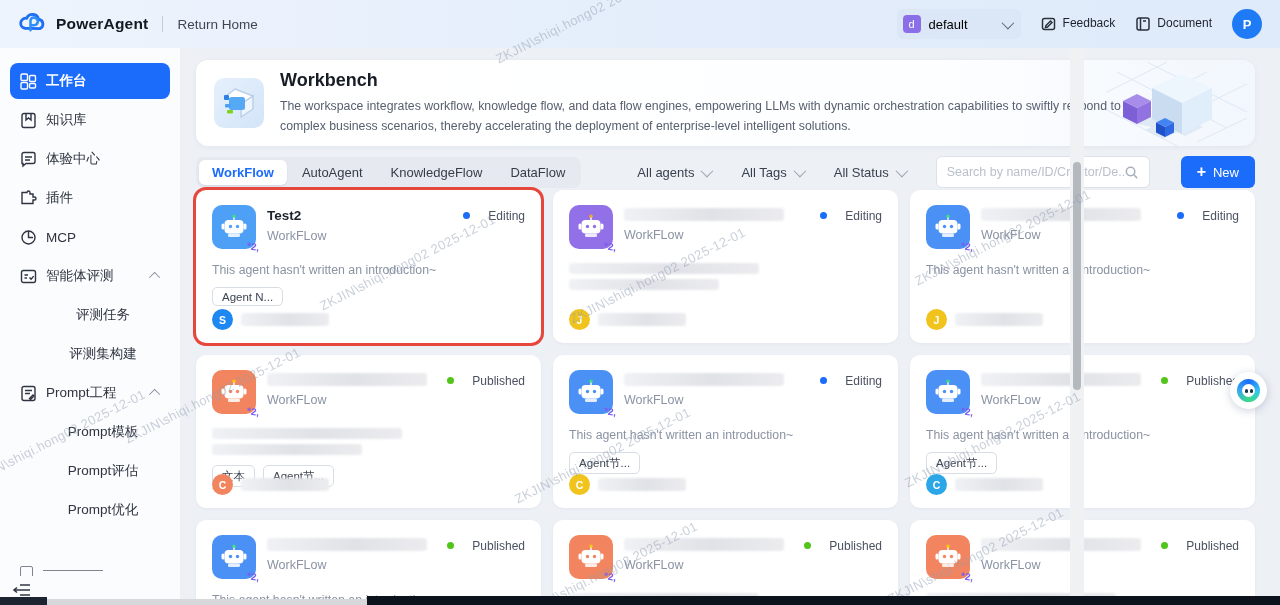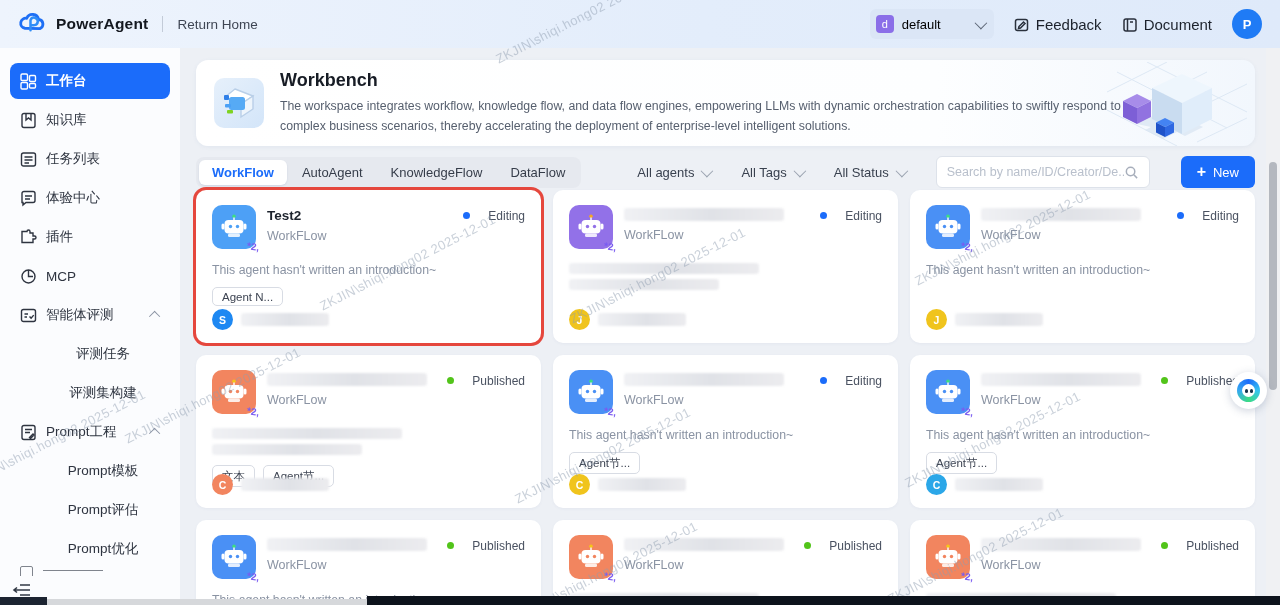--- a/index.html
+++ b/index.html
@@ -1,35 +1,35 @@
 <!DOCTYPE html>
 <html><head>
 <meta charset="utf-8">
 <style>
   * { margin:0; padding:0; box-sizing:border-box; }
   html,body { width:1280px; height:605px; overflow:hidden; font-family:"Liberation Sans", sans-serif; background:#edf0f5; }
-  #app { position:relative; width:1280px; height:605px; }
+  #app { position:relative; width:1084px; height:605px; }
 
   
   .navbar { position:absolute; left:0; top:0; width:1280px; height:48px; z-index:20;
     background:linear-gradient(90deg,#eef4fd 0%,#e3edfb 55%,#dfeafa 100%);
     display:flex; align-items:center; padding:0 18px; }
   .brand { display:flex; align-items:center; gap:8px; }
   .brand-name { font-size:15.5px; font-weight:bold; color:#14181f; letter-spacing:.2px; }
   .nav-divider { width:1px; height:16px; background:#c3cbd8; margin:0 14px; }
   .return-home { font-size:13.5px; color:#3f4654; }
   .nav-menu { display:flex; align-items:center; gap:30px; margin-left:200px; }
   .nav-item { font-size:13.5px; color:#272d38; cursor:pointer; padding:6px 12px; border-radius:6px; white-space:nowrap; }
   .nav-item.active { background:#ffffff; color:#1b6cfa; font-weight:bold; box-shadow:0 1px 3px rgba(30,80,180,.12); }
   .nav-right { margin-left:auto; display:flex; align-items:center; gap:20px; }
   .ws-pill { display:flex; align-items:center; gap:8px; background:#dbe6f6; border-radius:6px; height:30px; padding:0 10px 0 6px; cursor:pointer; }
   .ws-avatar { width:18px; height:18px; border-radius:4px; background:#8b6fe8; color:#fff; font-size:11px; display:flex; align-items:center; justify-content:center; }
   .ws-label { font-size:13px; color:#000000; margin-right:26px; }
   .chev { width:9px; height:9px; border-right:1.5px solid #5c6575; border-bottom:1.5px solid #5c6575; transform:rotate(45deg) translateY(-2px); }
-  .nav-link { display:flex; align-items:flex-end; gap:6px; font-size:15px; color:#1c222c; cursor:pointer; }
+  .nav-link { display:flex; align-items:flex-start; gap:6px; font-size:12px; color:#1c222c; cursor:pointer; }
   .nav-link svg { width:16px; height:16px; stroke:#2a313d; fill:none; stroke-width:1.5; }
   .user-avatar { width:30px; height:30px; border-radius:50%; background:#1f7bf5; color:#fff; font-size:13px; font-weight:bold; display:flex; align-items:center; justify-content:center; cursor:pointer; }
 
   
   .sidebar { position:absolute; left:0; top:48px; width:180px; height:557px; background:#fbfcfe; z-index:10; padding-top:12px; }
   .side-item { display:flex; align-items:center; gap:9px; height:36px; margin:3px 10px 0 10px; padding:0 10px; border-radius:8px; font-size:13.5px; color:#2e3440; cursor:pointer; }
   .side-item .sicon { width:17px; height:17px; flex:0 0 17px; }
   .side-item .sicon svg { width:17px; height:17px; stroke:currentColor; fill:none; stroke-width:1.4; }
   .side-item.active { background:#1b6cfa; color:#fff; font-weight:bold; }
   .side-item.sub { padding-left:36px;justify-content:center; }
@@ -159,27 +159,20 @@
         </div>
         <div class="side-item">
           <span class="sicon"><svg viewBox="0 0 17 17">
               <rect x="2" y="1.5" width="13" height="14" rx="2"></rect>
               <path d="M6,1.5 L6,8 L8.5,6 L11,8 L11,1.5"></path>
             </svg></span>
           <span>知识库</span>
         </div>
         <div class="side-item">
           <span class="sicon"><svg viewBox="0 0 17 17">
-              <rect x="1.5" y="2" width="14" height="13" rx="2"></rect>
-              <path d="M4.5,6 L12.5,6 M4.5,9 L12.5,9 M4.5,12 L9,12"></path>
-            </svg></span>
-          <span>任务列表</span>
-        </div>
-        <div class="side-item">
-          <span class="sicon"><svg viewBox="0 0 17 17">
               <path d="M2,3.5 a2,2 0 0 1 2,-2 h9 a2,2 0 0 1 2,2 v7 a2,2 0 0 1 -2,2 h-7 l-3,2.5 v-2.5 h-1 z"></path>
               <path d="M5,6 L12,6 M5,9 L10,9"></path>
             </svg></span>
           <span>体验中心</span>
         </div>
         <div class="side-item">
           <span class="sicon"><svg viewBox="0 0 17 17">
               <path d="M7,2.5 a1.5,1.5 0 0 1 3,0 v1.5 h3 v3 h1.5 a1.5,1.5 0 0 1 0,3 h-1.5 v3.5 h-11 v-11 h5 z"></path>
             </svg></span>
           <span>插件</span>

